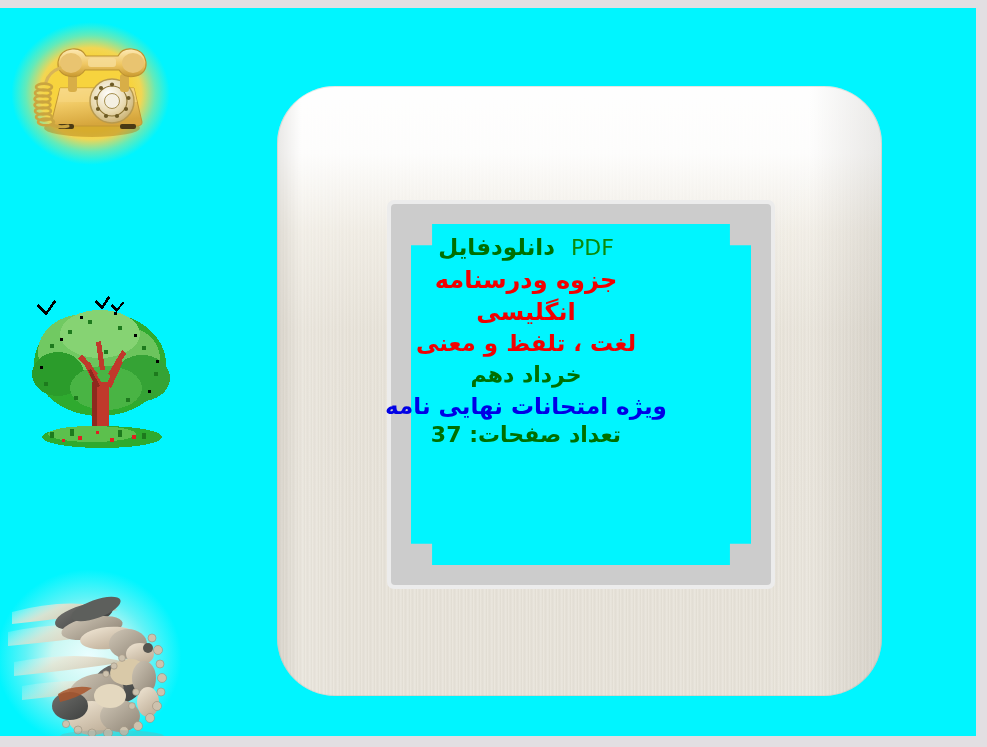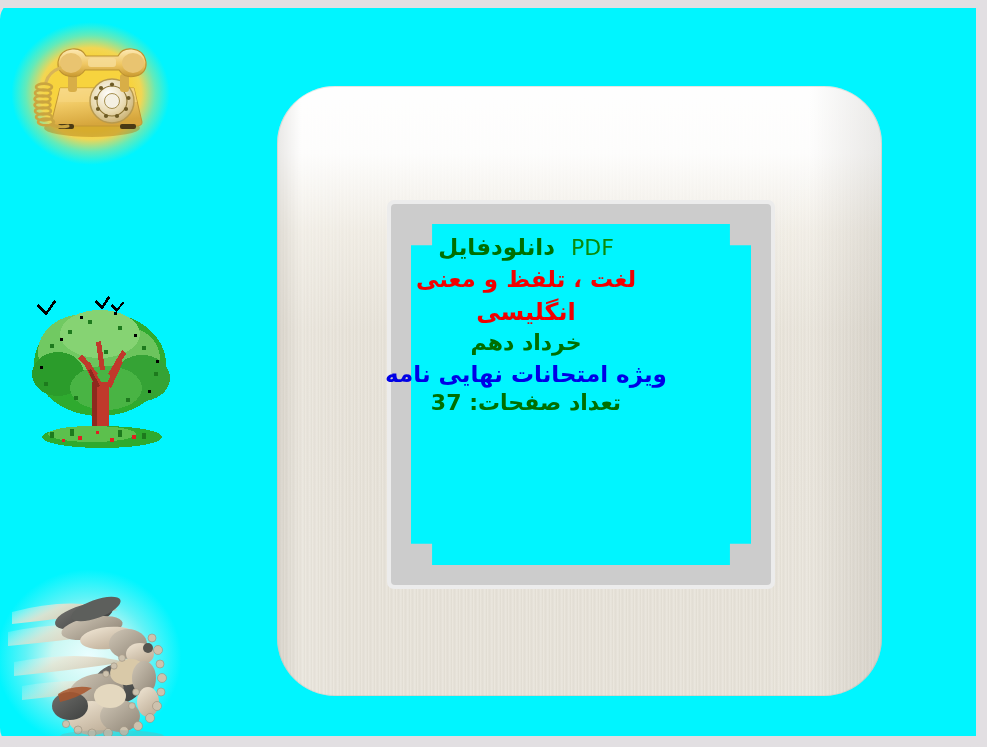--- a/index.html
+++ b/index.html
@@ -14,21 +14,20 @@
     font-family: "DejaVu Sans", sans-serif;
   }
 
   
   #page {
     position: relative;
     width: 987px;
     height: 747px;
     background: #e2dfe2;
     overflow: hidden;
-    border-radius: 19px;
   }
   #canvas {
     position: absolute;
     left: 0px;
     top: 8px;
     width: 976px;
     height: 728px;
     background: #00f5ff;
     overflow: hidden;
   }
@@ -398,21 +397,22 @@
 
       <div id="inner-frame">
         <div id="inner-mat">
           <div id="inner-window"></div>
         </div>
       </div>
     </div>
 
     <div id="poster-text">
       <div class="pline green" id="line-0"><span class="latin">PDF</span>&nbsp;&nbsp;<span>دانلودفایل</span></div>
+      <div class="pline red" id="line-1">جزوه ودرسنامه</div>
+      <div class="pline red" id="line-3">انگلیسی</div>
       <div class="pline red" id="line-4">لغت ، تلفظ و معنی</div>
-      <div class="pline red" id="line-3">انگلیسی</div>
       <div class="pline green" id="line-5">خرداد دهم</div>
       <div class="pline blue" id="line-6">ویژه امتحانات نهایی  نامه</div>
       <div class="pline green" id="line-8">تعداد صفحات:  37</div>
     </div>
 
   </div>
 </div>
 
 </body></html>

